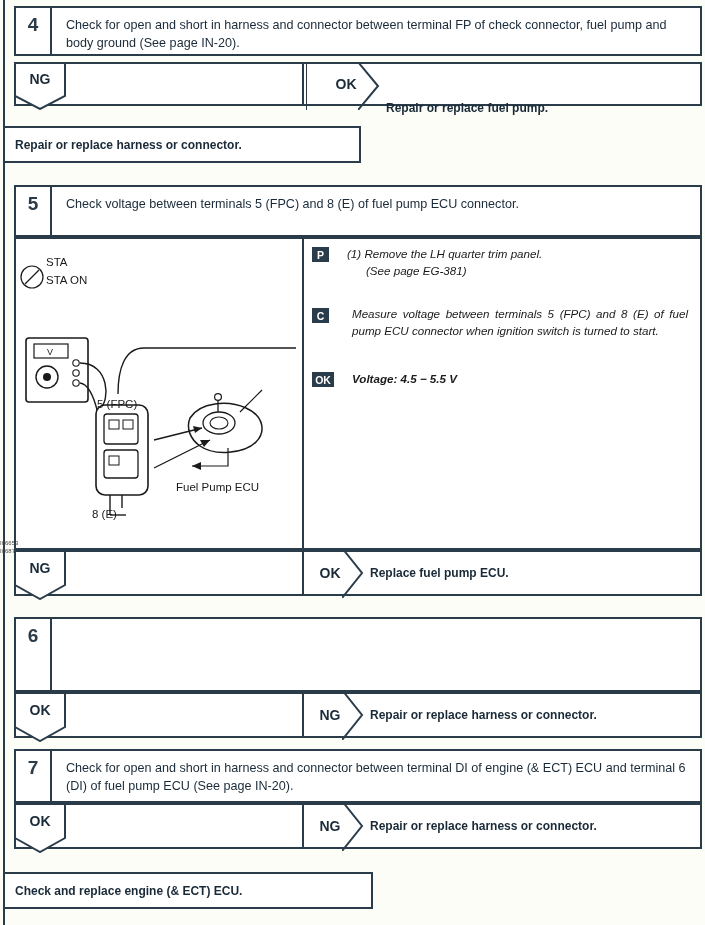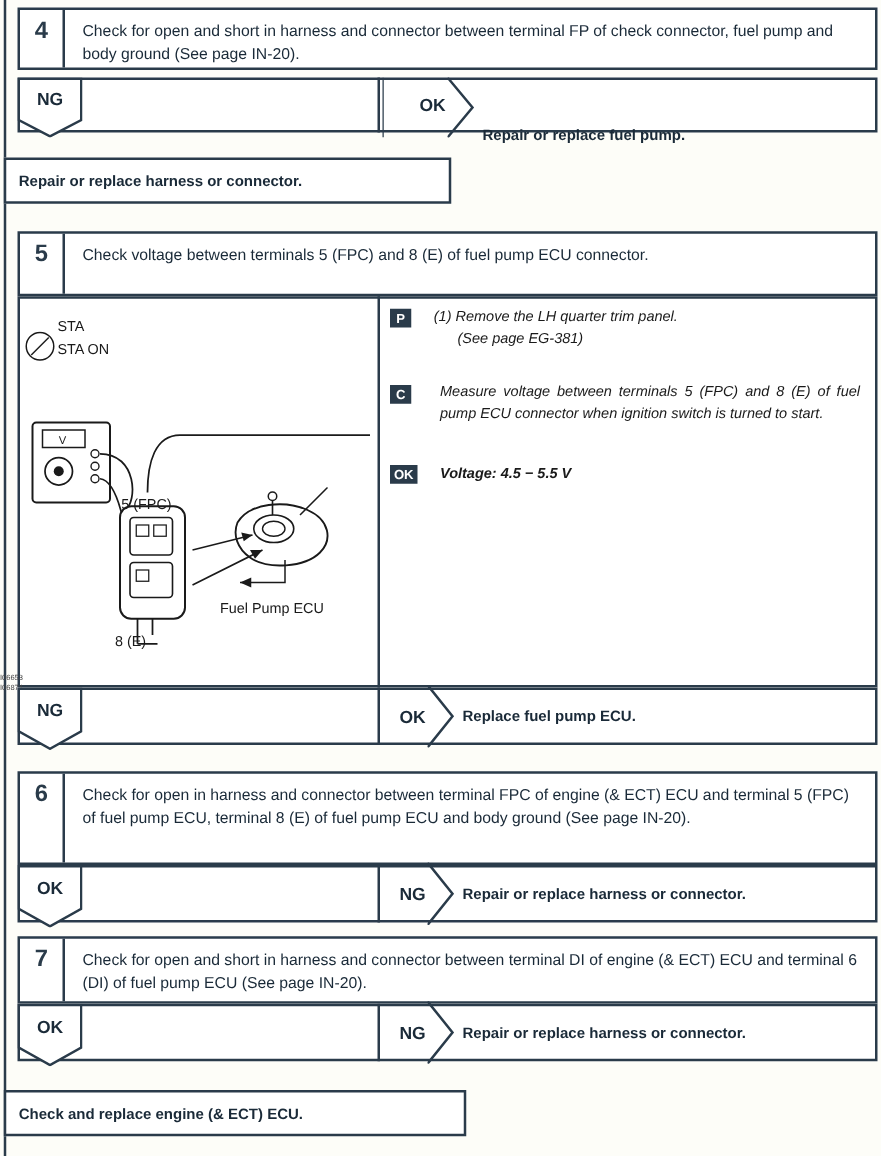--- a/index.html
+++ b/index.html
@@ -299,21 +299,20 @@
 
   <div class="pennant-wrap" style="left:14px; top:550px; width:52px; height:50px;">
     <svg class="pennant-svg" width="52" height="50" viewBox="0 0 52 50">
       <path d="M1 1 L51 1 L51 35 L26 49 L1 35 Z" fill="#fff" stroke="#2a3b4a" stroke-width="2"></path>
     </svg>
     <div class="pennant-label" style="width:52px;height:35px;">NG</div>
   </div>
 
   <div class="step-box" style="left:14px; top:617px; width:688px; height:75px;">
     <div class="step-num">6</div>
-    <div class="step-title">Check for open in harness and connector between terminal FPC of engine (&amp; ECT) ECU and terminal 5 (FPC) of fuel pump ECU, terminal 8 (E) of fuel pump ECU and body ground (See page IN-20).</div>
   </div>
 
   <div class="result-row" style="left:14px; top:692px; width:688px; height:46px;">
   </div>
   <div style="position:absolute;left:302px;top:692px;width:2px;height:46px;background:#2a3b4a;"></div>
   <div class="result-tag" style="left:300px; top:692px; height:46px;">NG</div>
   <svg style="position:absolute;left:342px;top:690px;" width="22" height="50" viewBox="0 0 22 50">
     <path d="M0 0 L20 25 L0 50" stroke="#2a3b4a" stroke-width="2" fill="none"></path>
   </svg>
   <div class="result-text" style="left:370px; top:692px; height:46px;">Repair or replace harness or connector.</div>

